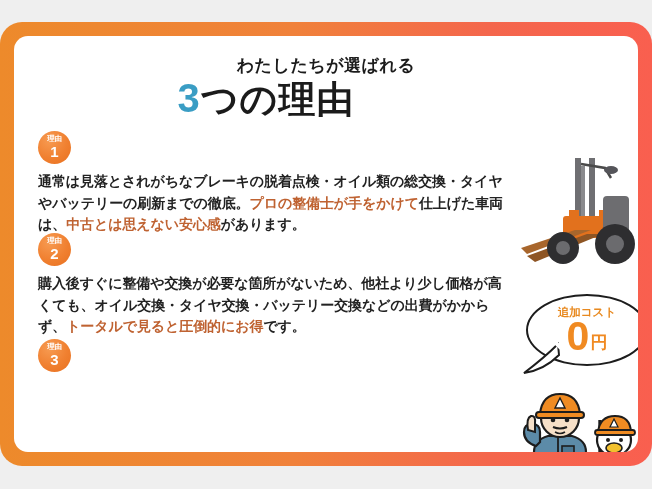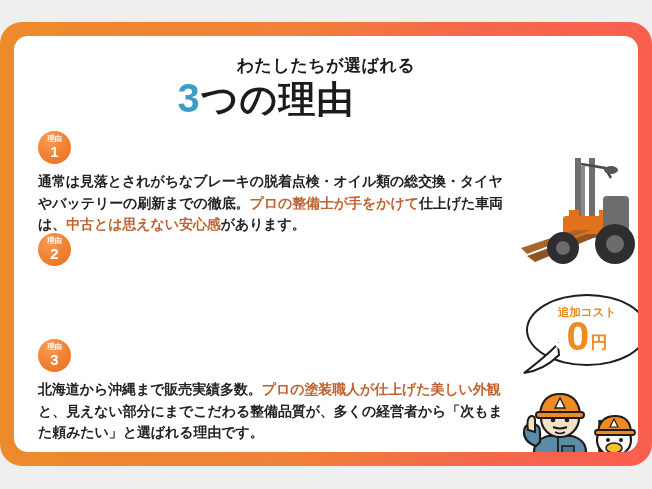--- a/index.html
+++ b/index.html
@@ -100,30 +100,30 @@
       <div class="rbody"><span>通常は見落とされがちなブレーキの脱着点検・オイル類の総交換・タイヤやバッテリーの刷新までの徹底。</span><span class="em">プロの整備士が手をかけて</span><span>仕上げた車両は、</span><span class="em">中古とは思えない安心感</span><span>があります。</span></div>
     </div>
 
     <div class="reason r2">
       <div class="rhead">
         <div class="badge">
           <span class="b-l">理由</span>
           <span class="b-n">2</span>
         </div>
       </div>
+      <div class="rbody"><span>購入後すぐに整備や交換が必要な箇所がないため、他社より少し価格が高くても、オイル交換・タイヤ交換・バッテリー交換などの出費がかからず、</span><span class="em">トータルで見ると圧倒的にお得</span><span>です。</span></div>
     </div>
 
     <div class="reason r3">
       <div class="rhead">
         <div class="badge">
           <span class="b-l">理由</span>
           <span class="b-n">3</span>
         </div>
       </div>
-      <div class="rbody"><span>北海道から沖縄まで販売実績多数。</span><span class="em">プロの塗装職人が仕上げた美しい外観</span><span>と、見えない部分にまでこだわる整備品質が、多くの経営者から「次もまた頼みたい」と選ばれる理由です。</span></div>
     </div>
 
     <svg class="forklift" viewBox="0 0 120 128">
       <g stroke="#3a3a3a" fill="none" stroke-width="2.2">
         <rect x="56" y="14" width="6" height="78" fill="#6f6f72" stroke="none"></rect>
         <rect x="70" y="14" width="6" height="78" fill="#6f6f72" stroke="none"></rect>
         <rect x="62" y="22" width="4" height="66" fill="#8a8a8d" stroke="none"></rect>
         <path d="M62 20 L86 24 L92 34" stroke="#4a4a4a" stroke-width="2.5"></path>
         <ellipse cx="92" cy="26" rx="7" ry="4" fill="#55555a" stroke="none"></ellipse>
       </g>

